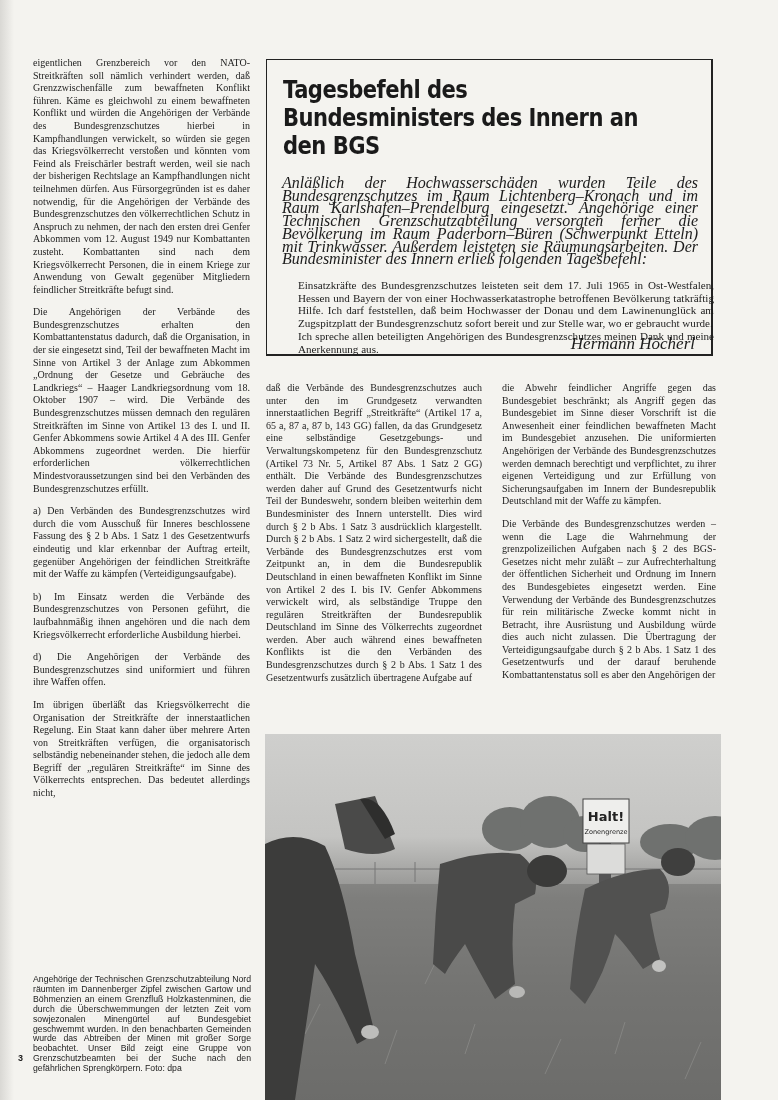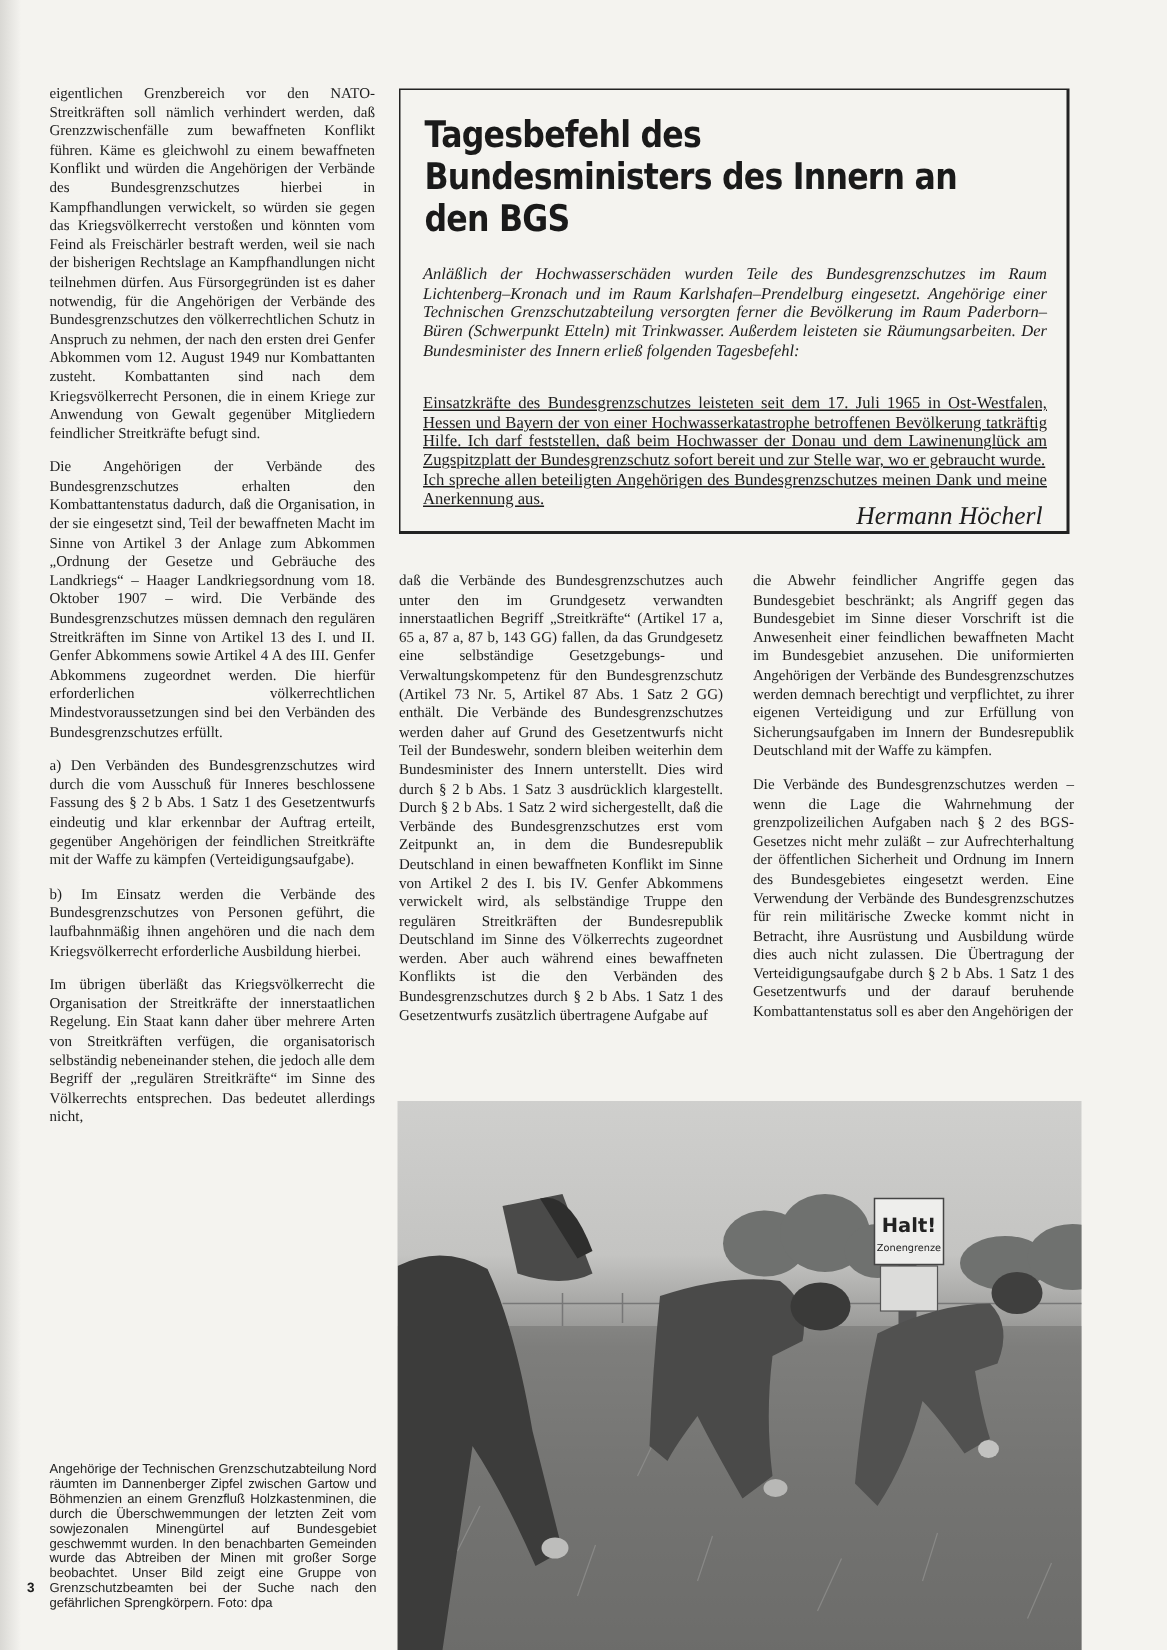--- a/index.html
+++ b/index.html
@@ -29,26 +29,26 @@
   }
   .notice-title {
     position: absolute; left: 16px; top: 16px; width: 420px;
     font-family: "DejaVu Sans", sans-serif; font-weight: bold;
     font-size: 24.5px; line-height: 28px; letter-spacing: -0.6px;
     transform: scaleX(0.86); transform-origin: left top;
     color: #1a1a1a; margin: 0;
   }
   .notice-intro {
     position: absolute; left: 15px; top: 117px; width: 416px;
-    font-style: italic; font-size: 11px; line-height: 12.7px;
+    font-style: italic; font-size: 16px; line-height: 12.7px;
     text-align: justify; margin: 0;
   }
   .notice-body {
     position: absolute; left: 15px; top: 203px; width: 416px;
-    font-size: 11.1px; line-height: 12.7px; text-align: justify; margin: 0; text-decoration: underline;
+    font-size: 11.1px; line-height: 12.7px; text-align: justify; margin: 16px;
   }
   .notice-body p { margin: 0; }
   .notice-signature {
     position: absolute; right: 16px; top: 274px;
     font-size: 17px;
     font-style: italic;
   }
   .photo {
     position: absolute; left: 265px; top: 734px; width: 456px; height: 366px;
     background: linear-gradient(to bottom, #cfcfcd 0%, #c4c4c2 28%, #8e8e8c 45%, #7a7a78 70%, #6b6b69 100%);
@@ -68,20 +68,21 @@
 </head>
 <body>
 
 <div class="page-shadow"></div>
 
 <div class="col col-left">
   <p>eigentlichen Grenzbereich vor den NATO-Streitkräften soll nämlich verhindert werden, daß Grenzzwischenfälle zum bewaffneten Konflikt führen. Käme es gleichwohl zu einem bewaffneten Konflikt und würden die Angehörigen der Verbände des Bundesgrenzschutzes hierbei in Kampfhandlungen verwickelt, so würden sie gegen das Kriegsvölkerrecht verstoßen und könnten vom Feind als Freischärler bestraft werden, weil sie nach der bisherigen Rechtslage an Kampfhandlungen nicht teilnehmen dürfen. Aus Fürsorgegründen ist es daher notwendig, für die Angehörigen der Verbände des Bundesgrenzschutzes den völkerrechtlichen Schutz in Anspruch zu nehmen, der nach den ersten drei Genfer Abkommen vom 12. August 1949 nur Kombattanten zusteht. Kombattanten sind nach dem Kriegsvölkerrecht Personen, die in einem Kriege zur Anwendung von Gewalt gegenüber Mitgliedern feindlicher Streitkräfte befugt sind.</p>
   <p>Die Angehörigen der Verbände des Bundesgrenzschutzes erhalten den Kombattantenstatus dadurch, daß die Organisation, in der sie eingesetzt sind, Teil der bewaffneten Macht im Sinne von Artikel 3 der Anlage zum Abkommen „Ordnung der Gesetze und Gebräuche des Landkriegs“ – Haager Landkriegsordnung vom 18. Oktober 1907 – wird. Die Verbände des Bundesgrenzschutzes müssen demnach den regulären Streitkräften im Sinne von Artikel 13 des I. und II. Genfer Abkommens sowie Artikel 4 A des III. Genfer Abkommens zugeordnet werden. Die hierfür erforderlichen völkerrechtlichen Mindestvoraussetzungen sind bei den Verbänden des Bundesgrenzschutzes erfüllt.</p>
   <p>a) Den Verbänden des Bundesgrenzschutzes wird durch die vom Ausschuß für Inneres beschlossene Fassung des § 2 b Abs. 1 Satz 1 des Gesetzentwurfs eindeutig und klar erkennbar der Auftrag erteilt, gegenüber Angehörigen der feindlichen Streitkräfte mit der Waffe zu kämpfen (Verteidigungsaufgabe).</p>
   <p>b) Im Einsatz werden die Verbände des Bundesgrenzschutzes von Personen geführt, die laufbahnmäßig ihnen angehören und die nach dem Kriegsvölkerrecht erforderliche Ausbildung hierbei.</p>
+  <p>d) Die Angehörigen der Verbände des Bundesgrenzschutzes sind uniformiert und führen ihre Waffen offen.</p>
   <p>Im übrigen überläßt das Kriegsvölkerrecht die Organisation der Streitkräfte der innerstaatlichen Regelung. Ein Staat kann daher über mehrere Arten von Streitkräften verfügen, die organisatorisch selbständig nebeneinander stehen, die jedoch alle dem Begriff der „regulären Streitkräfte“ im Sinne des Völkerrechts entsprechen. Das bedeutet allerdings nicht,</p>
 </div>
 
 <div class="notice-box">
   <h1 class="notice-title">Tagesbefehl des Bundesministers des Innern an den BGS</h1>
   <p class="notice-intro">Anläßlich der Hochwasserschäden wurden Teile des Bundesgrenzschutzes im Raum Lichtenberg–Kronach und im Raum Karlshafen–Prendelburg eingesetzt. Angehörige einer Technischen Grenzschutzabteilung versorgten ferner die Bevölkerung im Raum Paderborn–Büren (Schwerpunkt Etteln) mit Trinkwasser. Außerdem leisteten sie Räumungsarbeiten. Der Bundesminister des Innern erließ folgenden Tagesbefehl:</p>
   <div class="notice-body">
     <p>Einsatzkräfte des Bundesgrenzschutzes leisteten seit dem 17. Juli 1965 in Ost-Westfalen, Hessen und Bayern der von einer Hochwasserkatastrophe betroffenen Bevölkerung tatkräftig Hilfe. Ich darf feststellen, daß beim Hochwasser der Donau und dem Lawinenunglück am Zugspitzplatt der Bundesgrenzschutz sofort bereit und zur Stelle war, wo er gebraucht wurde.</p>
     <p>Ich spreche allen beteiligten Angehörigen des Bundesgrenzschutzes meinen Dank und meine Anerkennung aus.</p>
   </div>

